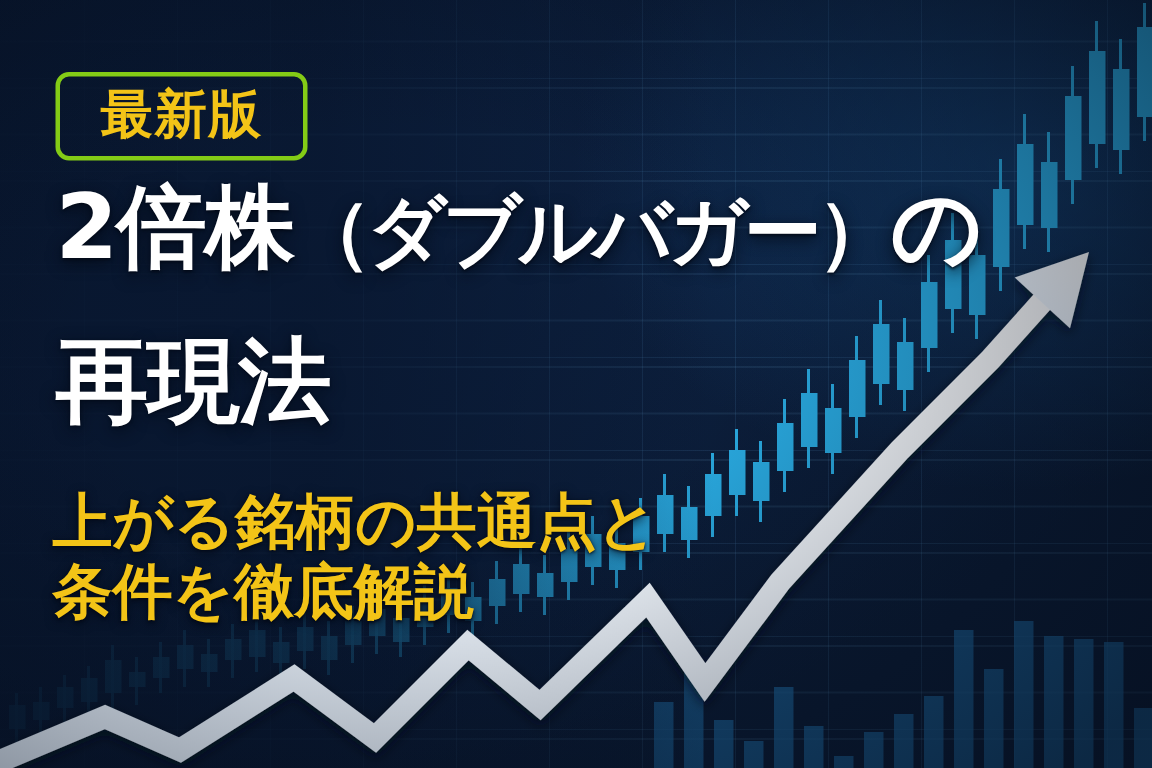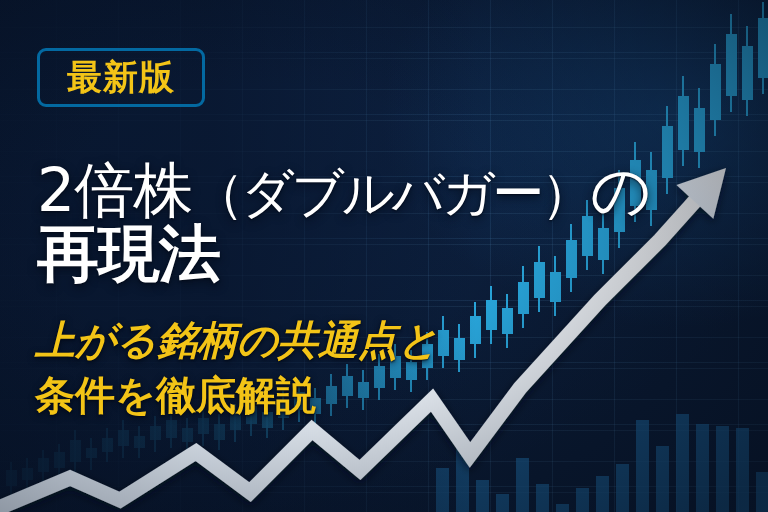--- a/index.html
+++ b/index.html
@@ -45,58 +45,57 @@
     position:absolute;left:0;top:0;width:62%;height:100%;
     background:linear-gradient(to right, rgba(8,22,46,.92) 0%, rgba(8,22,46,.80) 45%, rgba(8,22,46,0) 100%);
     pointer-events:none;
   }
   svg.layer{position:absolute;left:0;top:0;width:768px;height:512px;}
 
   
   .badge{
     position:absolute;left:37px;top:48px;
     width:168px;height:59px;
-    border:3px solid #0369a1;border-radius:9px;
+    border:3px solid #84cc16;border-radius:9px;
     box-sizing:border-box;
     display:flex;align-items:center;justify-content:center;
   }
   .badge span{
     color:#f3c417;
     font-size:35px;font-weight:bold;letter-spacing:1px;
     line-height:1;
     font-family:"DejaVu Sans","Liberation Sans",sans-serif;
   }
   .headline{
     position:absolute;left:37px;top:122px;
     width:660px;
     color:#ffffff;
-    font-size:60px;font-weight:normal;line-height:1.02;
+    font-size:60px;font-weight:bold;line-height:1.02;
     letter-spacing:-1px;
     text-shadow:0 3px 10px rgba(3,10,24,.85), 0 1px 2px rgba(3,10,24,.9);
     white-space:nowrap;
-    margin-top:38px;
   }
   .headline .paren{font-size:52px;letter-spacing:-3px;}
   .headline2{
     position:absolute;left:37px;top:222px;
     color:#ffffff;
     font-size:62px;font-weight:bold;line-height:1.02;
     letter-spacing:-1px;
     text-shadow:0 3px 10px rgba(3,10,24,.85), 0 1px 2px rgba(3,10,24,.9);
     white-space:nowrap;
   }
   .sub{
     position:absolute;left:35px;
     color:#f3c417;
     font-size:40px;font-weight:bold;line-height:1;
     letter-spacing:0px;
     text-shadow:0 2px 7px rgba(3,10,24,.9), 0 1px 2px rgba(3,10,24,.95);
     white-space:nowrap;
   }
-  .sub.l1{top:320px;font-style:italic;}
+  .sub.l1{top:328px;}
   .sub.l2{top:375px;}
 </style>
 </head>
 <body>
 
 <div id="stage">
 
   <div class="bg-base"></div>
   <div class="bg-glow"></div>
   <div class="grid"></div>

